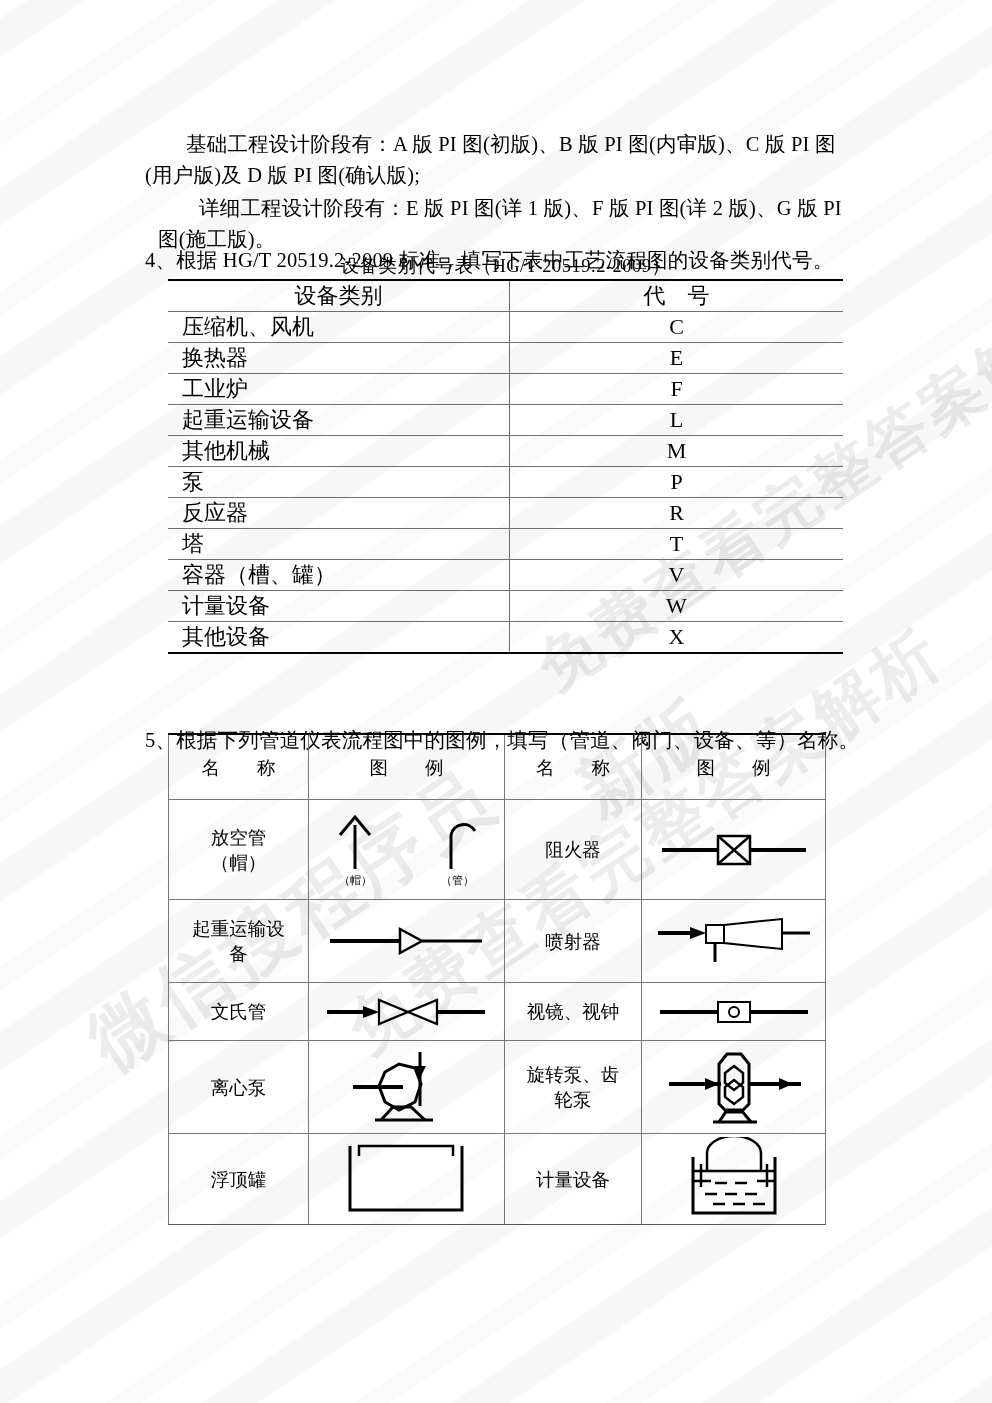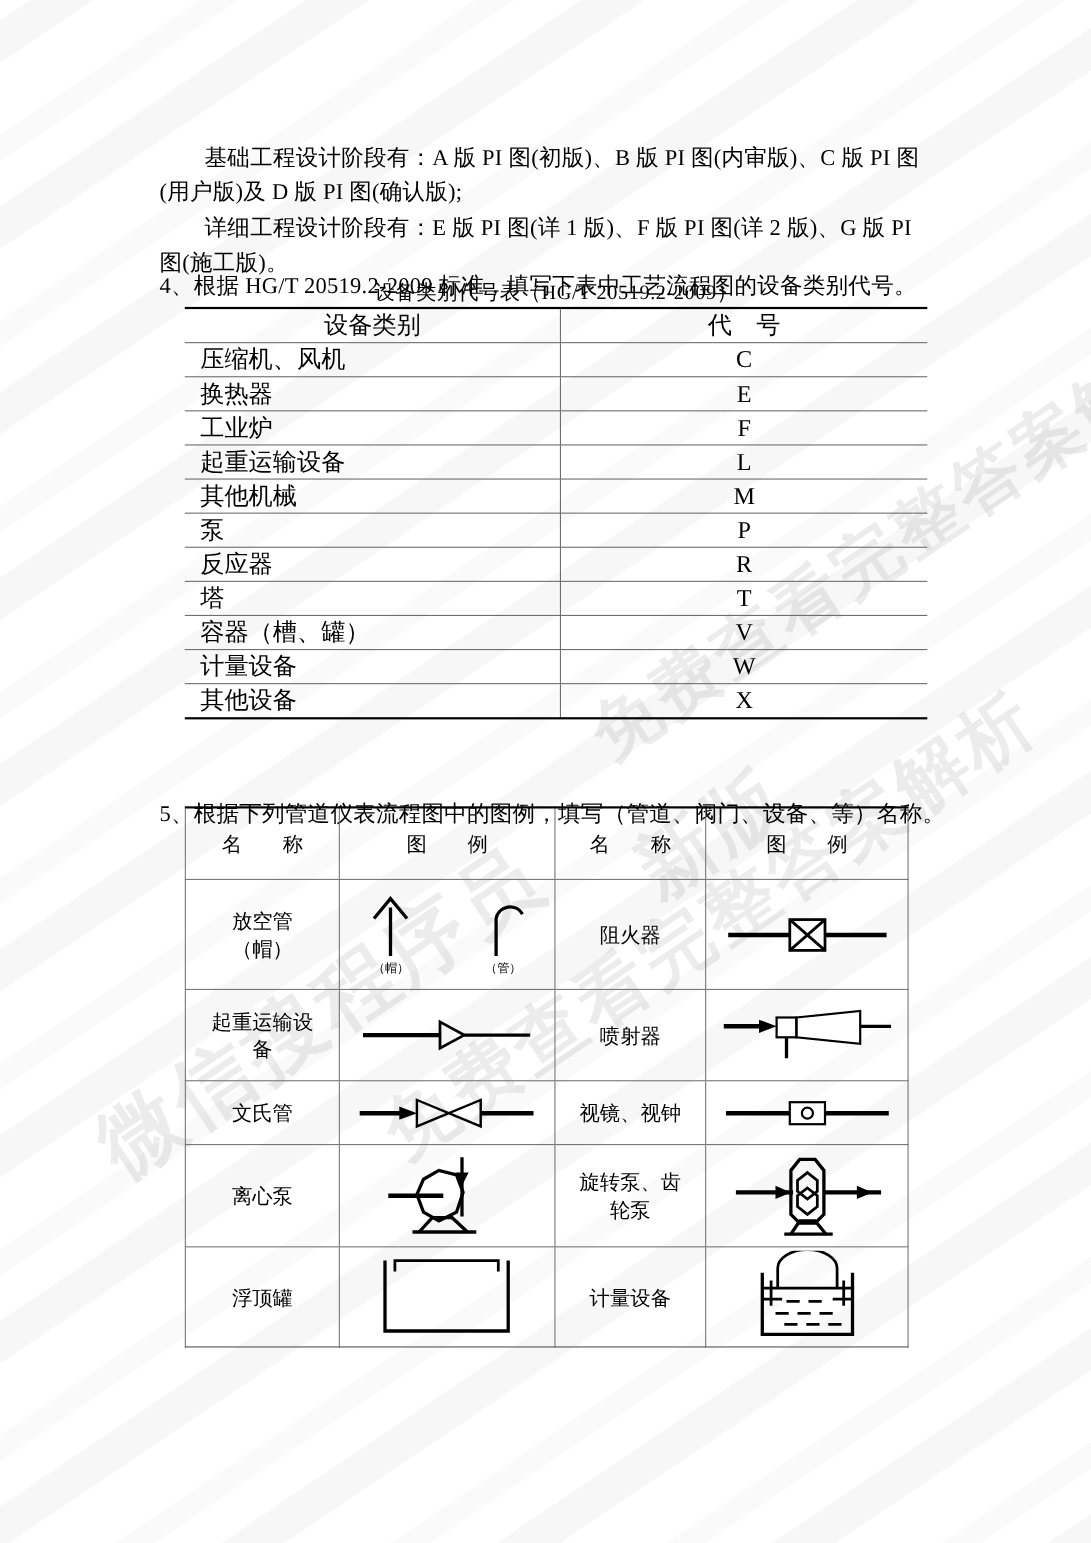--- a/index.html
+++ b/index.html
@@ -62,21 +62,21 @@
 
   .para {
     position: absolute;
     font-size: 20.5px;
     line-height: 31px;
     letter-spacing: 0.2px;
   }
   .para-indent { text-indent: 2em; }
 
   #para-basic   { left: 145px; top: 108px;  width: 700px; }
-  #para-detail  { left: 145px; top: 172px;  width: 700px; }
+  #para-detail  { left: 158px; top: 172px;  width: 700px; }
   #para-q4      { left: 145px; top: 224px;  width: 720px; }
   #para-q5      { left: 145px; top: 678px;  width: 720px; margin-top: 47px; }
 
   
   #table1-caption {
     position: absolute;
     left: 168px;
     top: 253px;
     width: 675px;
     text-align: center;

